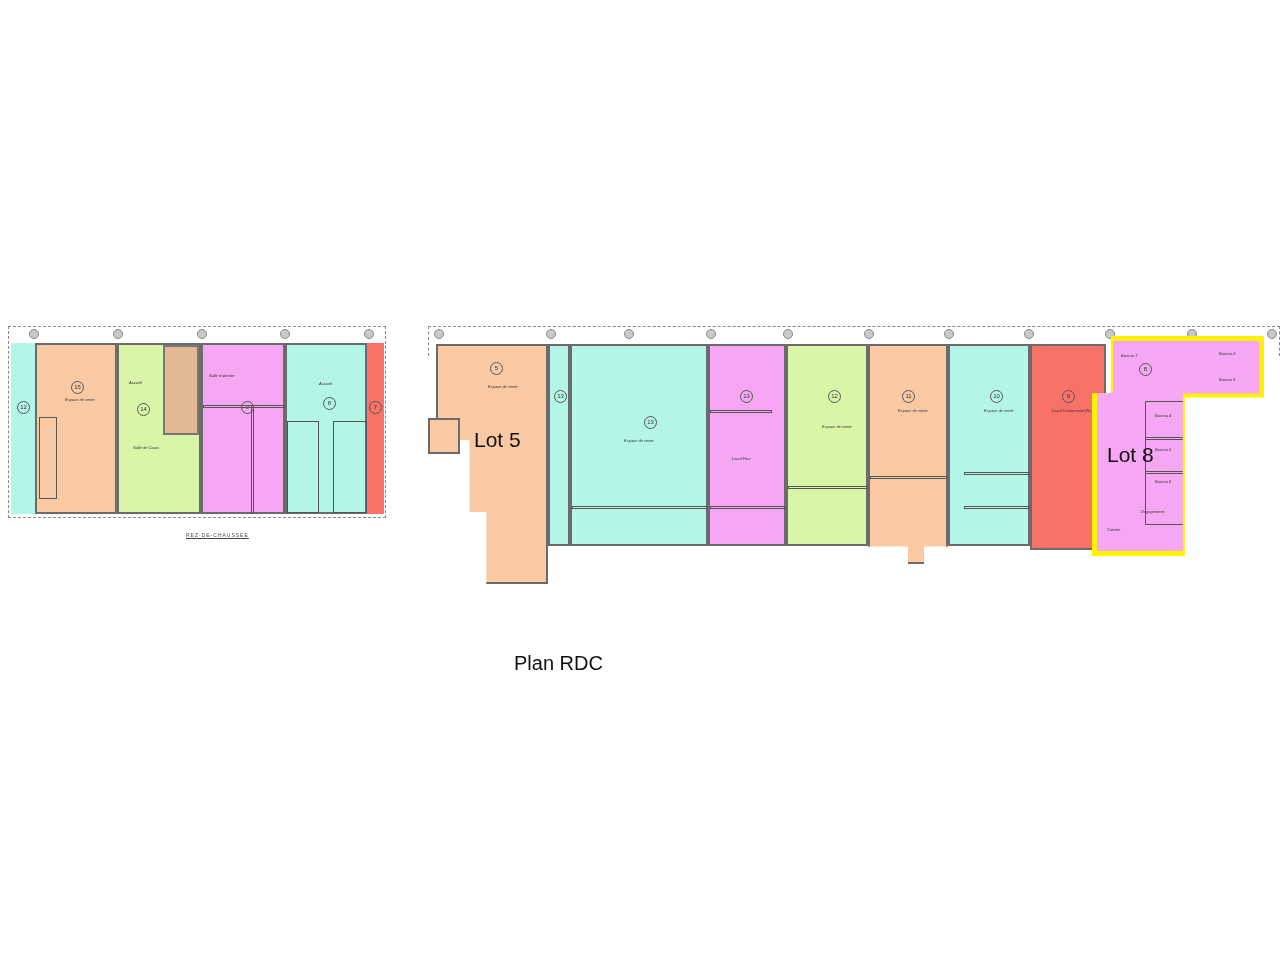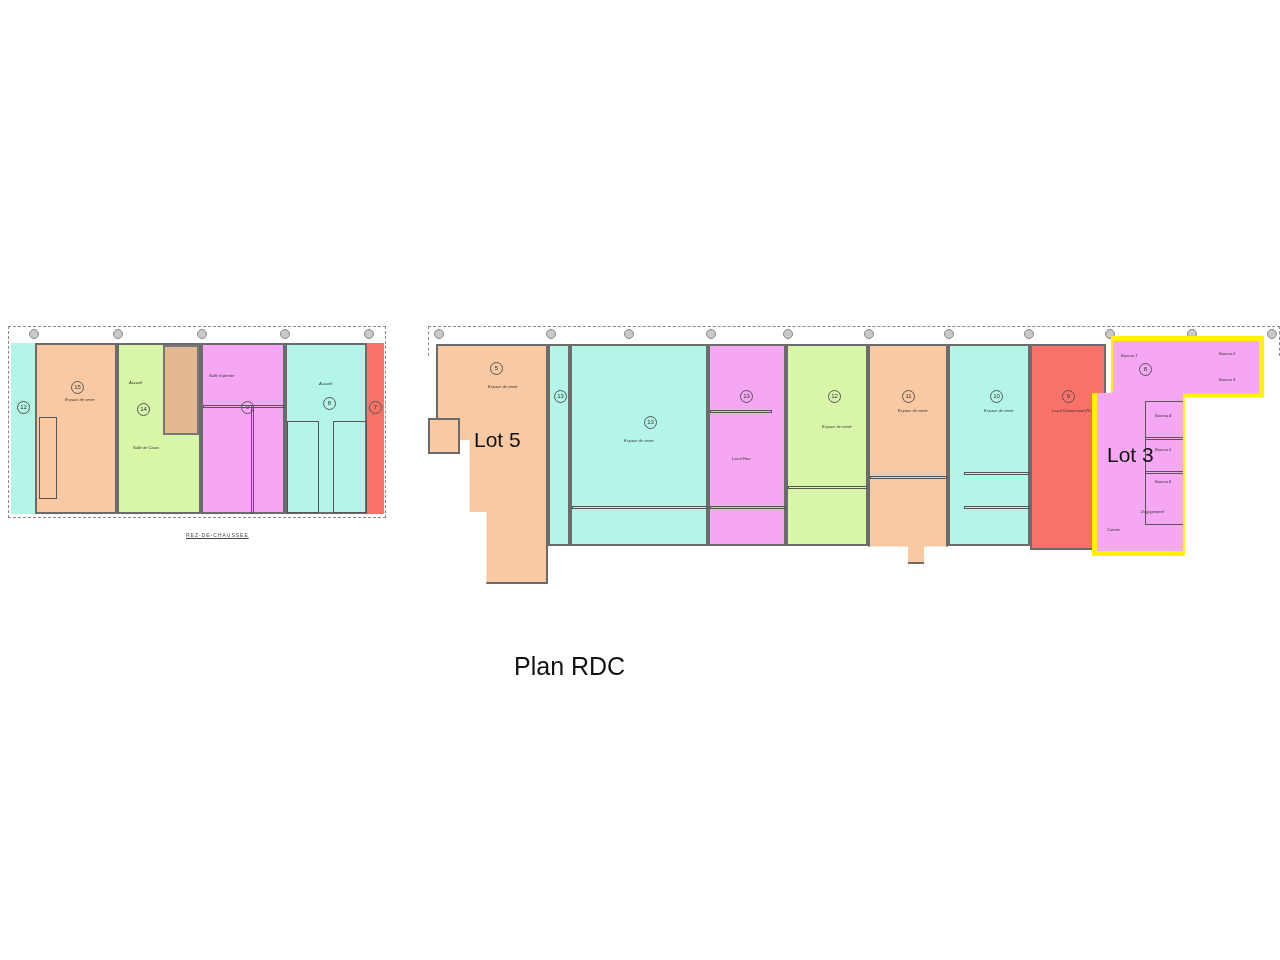--- a/index.html
+++ b/index.html
@@ -4,21 +4,21 @@
 <style>
   html,body{margin:0;padding:0;background:#ffffff;}
   body{width:1280px;height:960px;position:relative;overflow:hidden;font-family:"Liberation Sans",sans-serif;}
   .abs{position:absolute;box-sizing:border-box;}
   .frame{border:1px dashed #888;background:#fff;}
   .wall{border:2px solid #6b6b6b;}
   .col{width:10px;height:10px;border-radius:50%;background:#c9c9c9;border:1px solid #888;}
   .num{position:absolute;width:11px;height:11px;border-radius:50%;border:1px solid #555;font-size:6px;line-height:11px;text-align:center;color:#333;}
   .lbl{position:absolute;font-size:4px;color:#333;font-style:italic;white-space:nowrap;}
   .lot{position:absolute;font-size:21px;color:#111;}
-  .title{position:absolute;font-size:25px;color:#111;}
+  .title{position:absolute;font-size:20px;color:#111;}
   .caption{position:absolute;font-size:5px;color:#444;text-decoration:underline;letter-spacing:1px;}
   .inner{position:absolute;border:1px solid #555;}
 </style>
 </head>
 <body>
 
 <div class="abs" style="left:8px;top:326px;width:378px;height:196px;">
   <div class="abs frame" style="left:0;top:0;width:378px;height:192px;"></div>
 
   <div class="abs col" style="left:21px;top:3px;"></div>
@@ -131,16 +131,16 @@
       <div class="lbl" style="left:58px;top:72px;">Bureau 4</div>
       <div class="lbl" style="left:58px;top:106px;">Bureau 5</div>
       <div class="lbl" style="left:58px;top:138px;">Bureau 6</div>
       <div class="lbl" style="left:44px;top:168px;">Dégagement</div>
       <div class="lbl" style="left:10px;top:186px;">Cuisine</div>
       <div class="inner" style="left:48px;top:60px;width:38px;height:122px;border-right:none;"></div>
       <div class="inner" style="left:48px;top:96px;width:38px;height:1px;"></div>
       <div class="inner" style="left:48px;top:130px;width:38px;height:1px;"></div>
     </div>
   </div>
-  <div class="lot" style="left:681px;top:117px;">Lot 3</div>
+  <div class="lot" style="left:681px;top:117px;">Lot 8</div>
 </div>
 
 <div class="title" style="left:514px;top:652px;">Plan RDC</div>
 
 </body></html>

